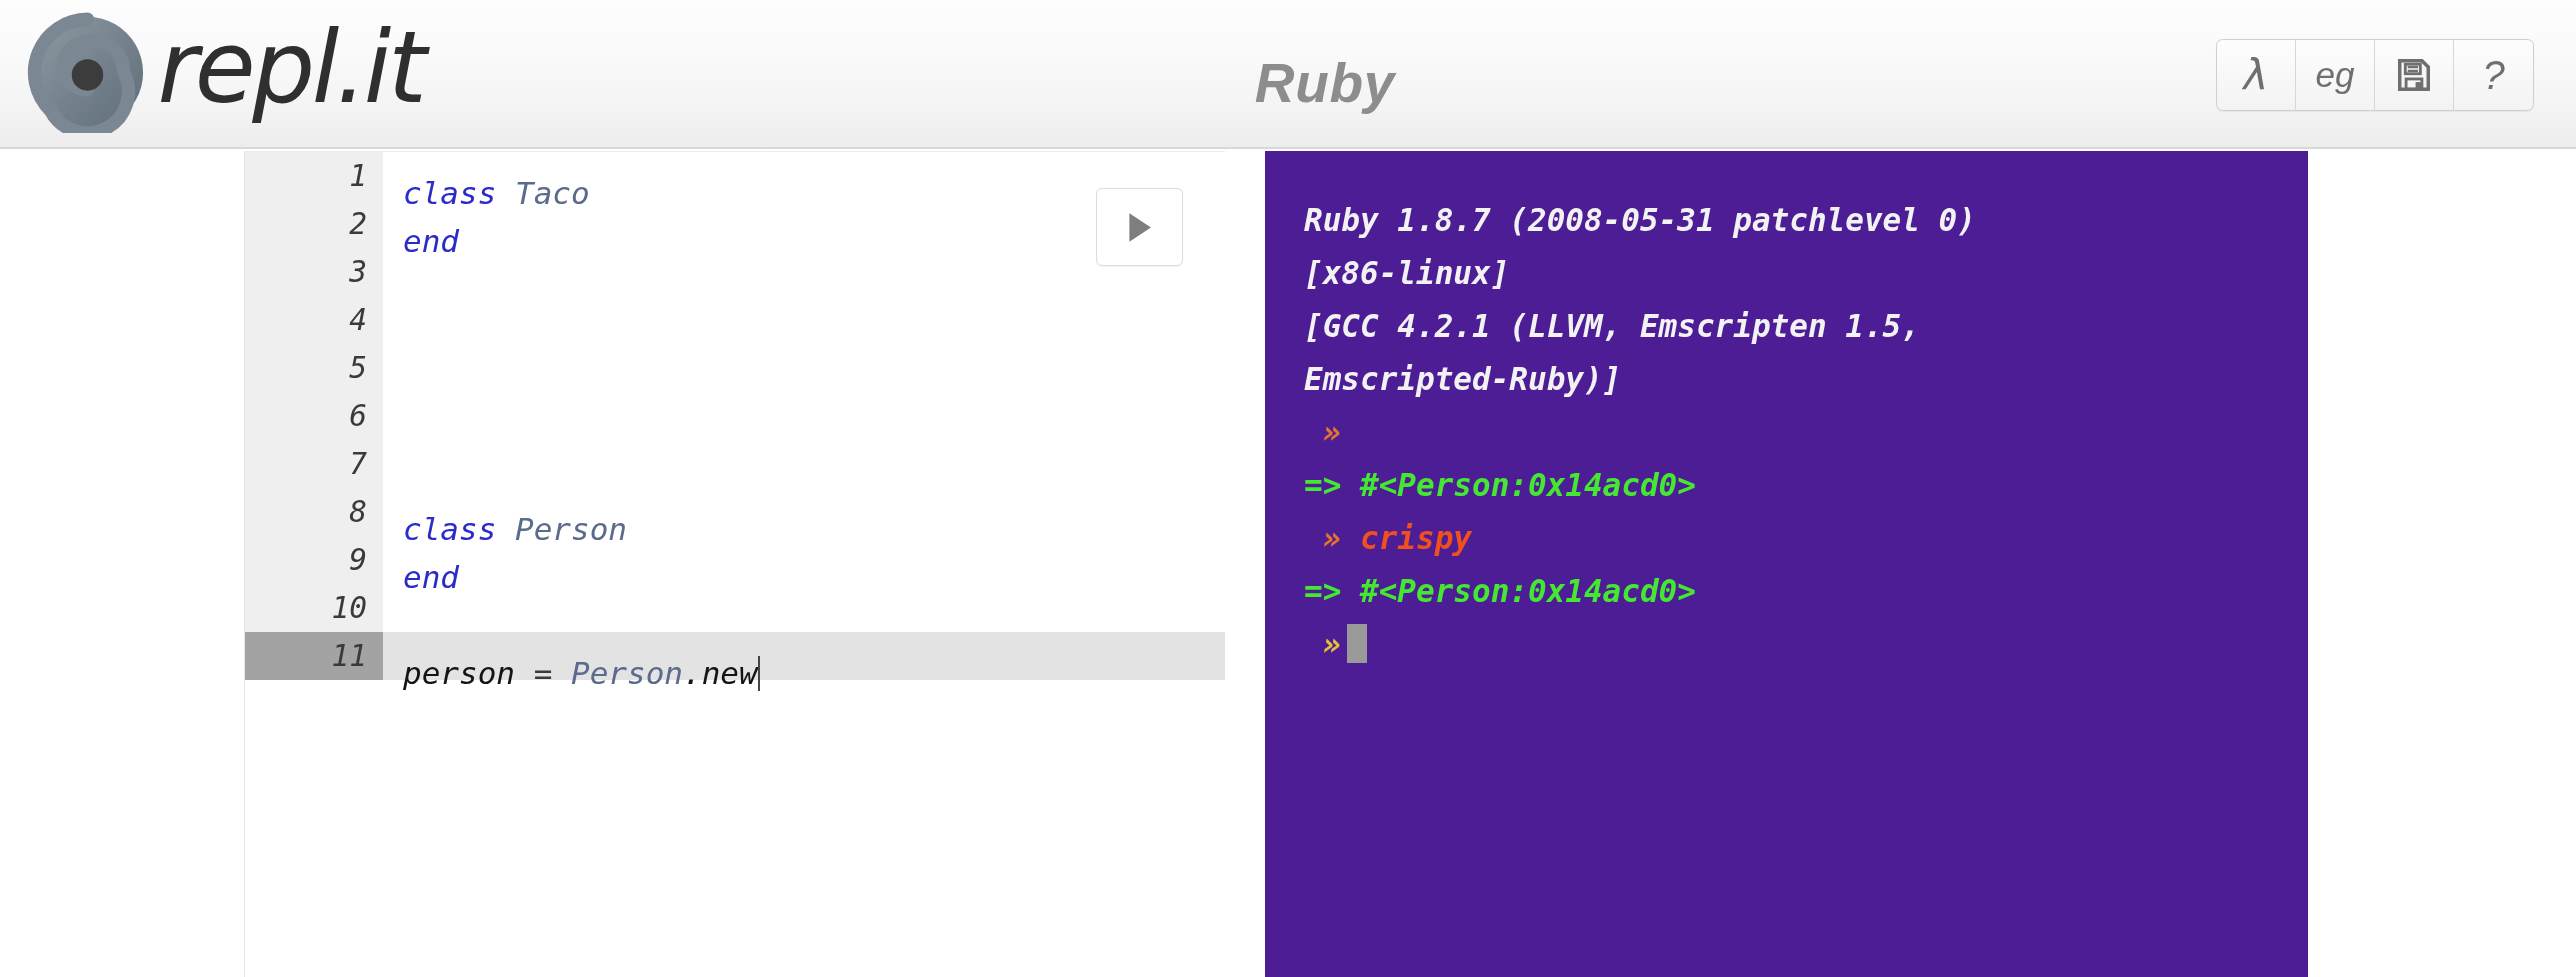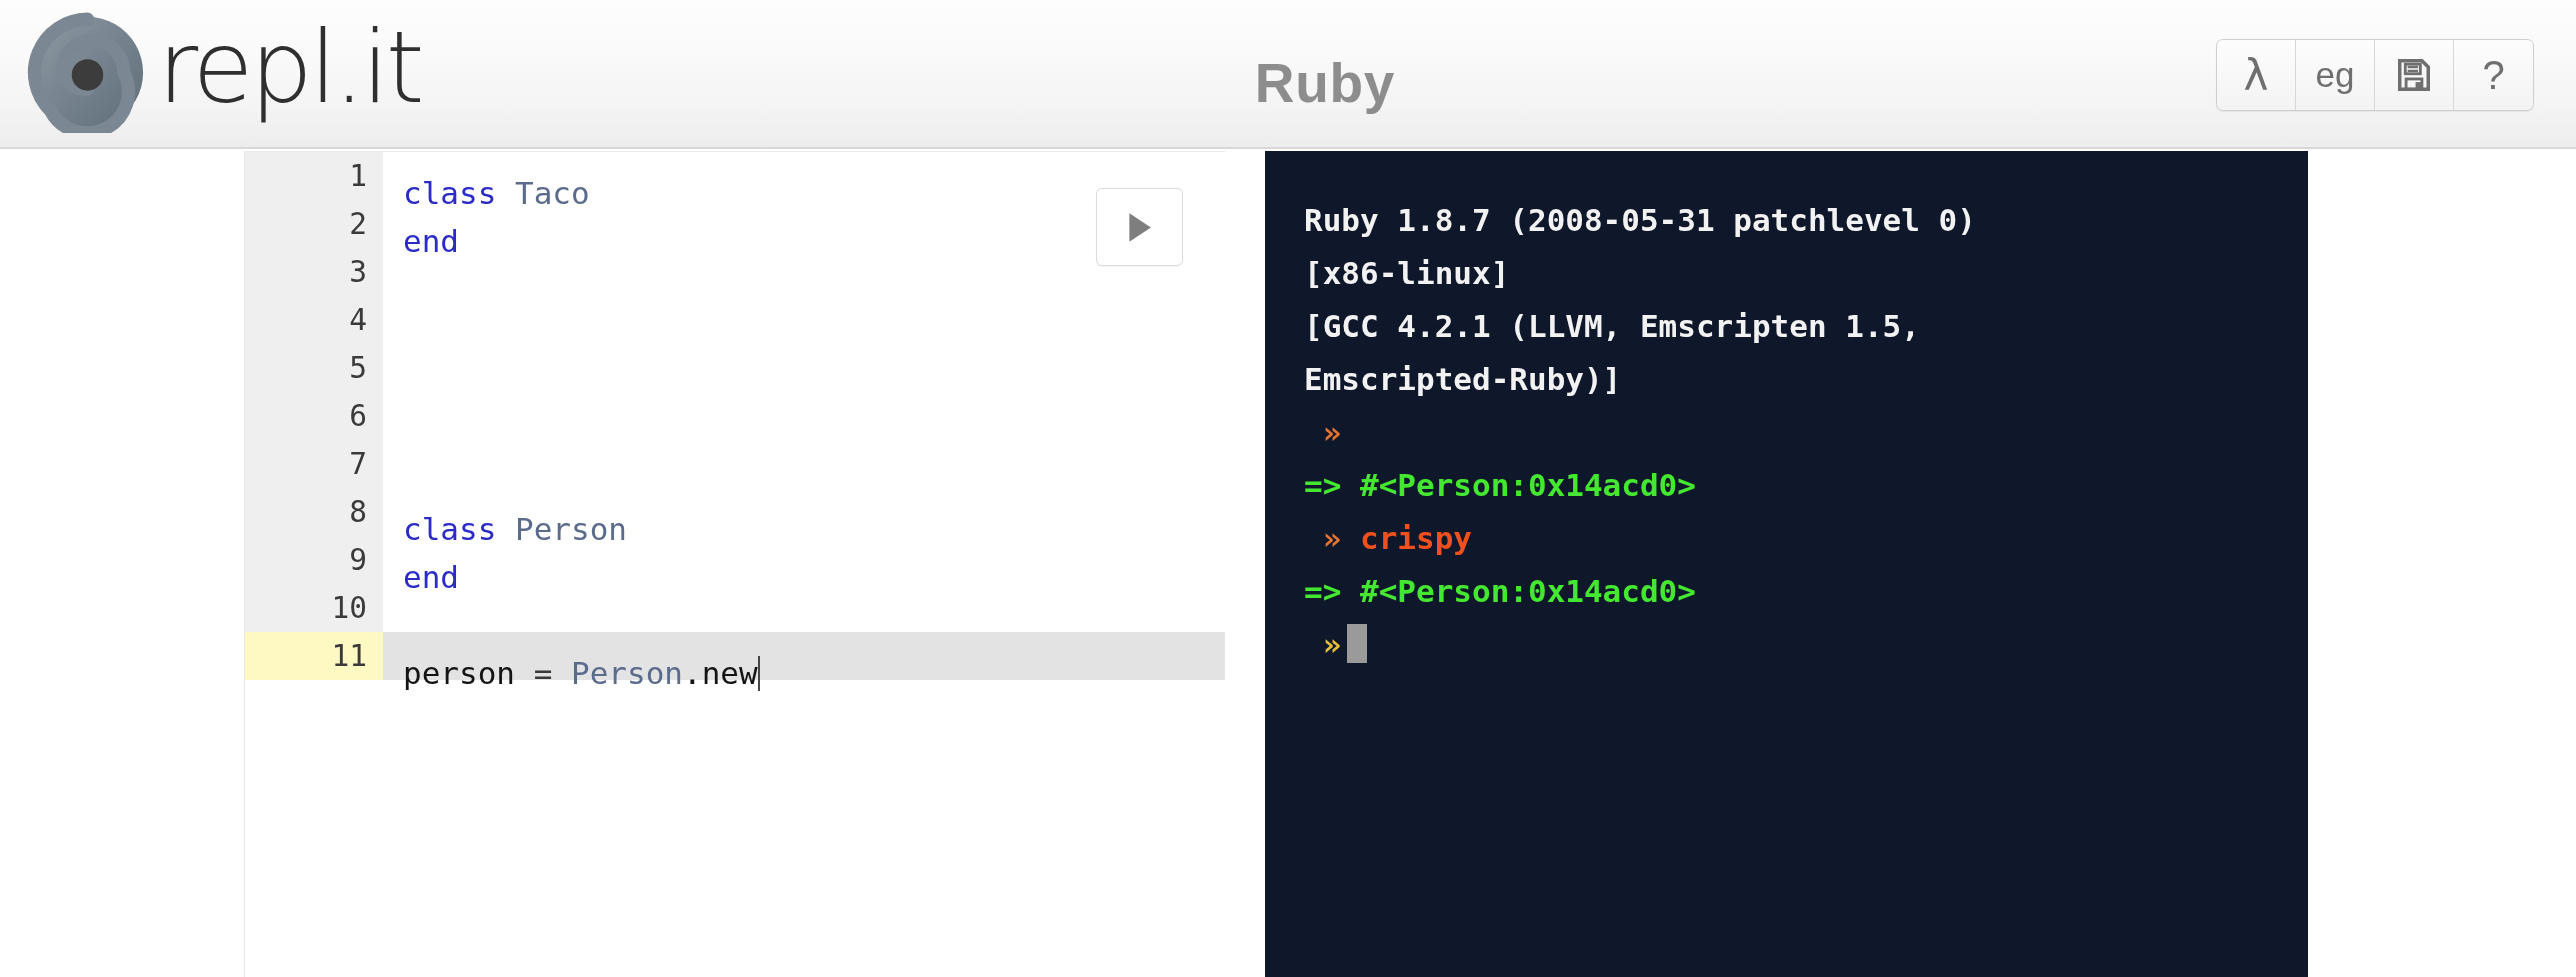--- a/index.html
+++ b/index.html
@@ -10,20 +10,21 @@
     background: #ffffff;
     font-family: "Liberation Sans", sans-serif;
     overflow: hidden;
   }
 
   .app {
     position: relative;
     width: 2576px;
     height: 977px;
     background: #ffffff;
+    font-style: italic;
   }
 
   
   .header {
     position: absolute;
     left: 0; top: 0;
     width: 2576px;
     height: 149px;
     background: linear-gradient(to bottom, #fdfdfd 0%, #fafafa 35%, #f4f4f4 72%, #ededed 100%);
     border-bottom: 2px solid #d8d8d8;
@@ -119,21 +120,21 @@
     position: absolute;
     left: 0; top: 0;
     width: 100%;
   }
   .code-row {
     display: flex;
     height: 48px;
     align-items: center;
   }
   .code-row.active { background: #e3e3e3; }
-  .code-row.active .gutter { background: #fef9c3; text-align: right; }
+  .code-row.active .gutter { background: #a3a3a3; text-align: right; }
   .gutter {
     width: 138px;
     min-width: 138px;
     height: 48px;
     background: #efefef;
     color: #3a3a3a;
     font-family: "DejaVu Sans Mono", monospace;
     font-size: 29.5px;
     display: flex;
     align-items: center;
@@ -176,21 +177,21 @@
     box-shadow: 0 0.7px 1.3px rgba(0,0,0,0.05);
   }
   .run-button svg { display: block; }
 
   
   .console-panel {
     position: absolute;
     left: 1265px; top: 0;
     width: 1043px;
     height: 826px;
-    background: #0f172a;
+    background: #4c1d95;
     padding: 43px 40px 0 39px;
     overflow: hidden;
   }
   .console-line {
     font-family: "DejaVu Sans Mono", monospace;
     font-size: 31px;
     line-height: 53px;
     white-space: pre-wrap;
     color: #f4f4f4;
     font-weight: 700;

